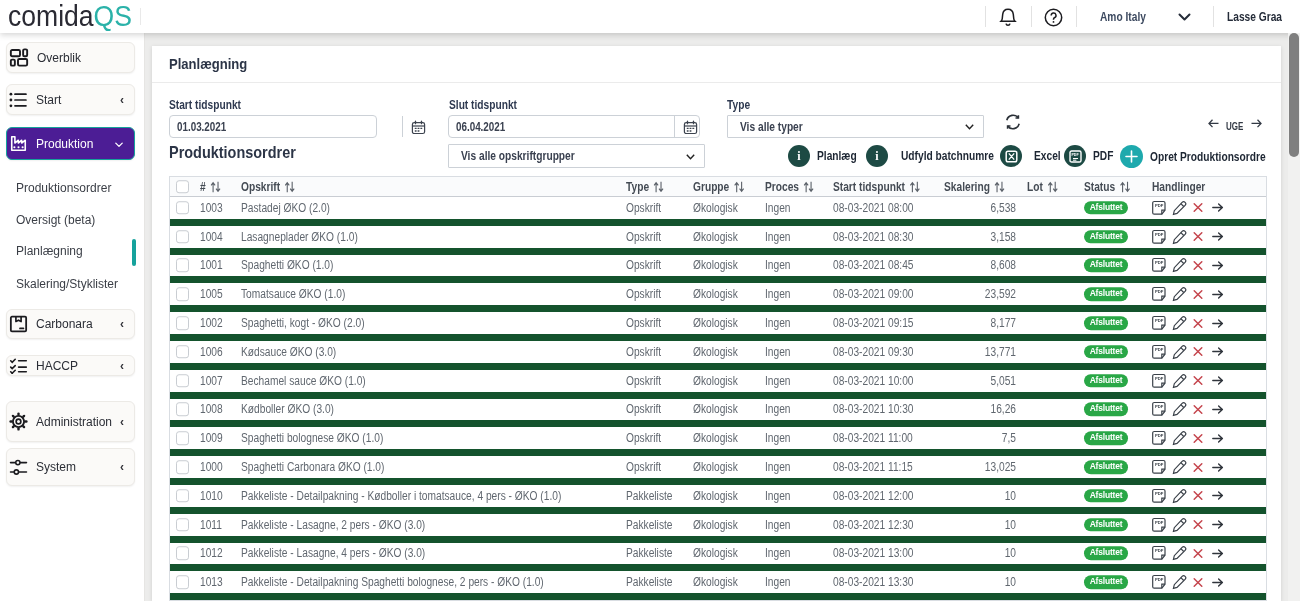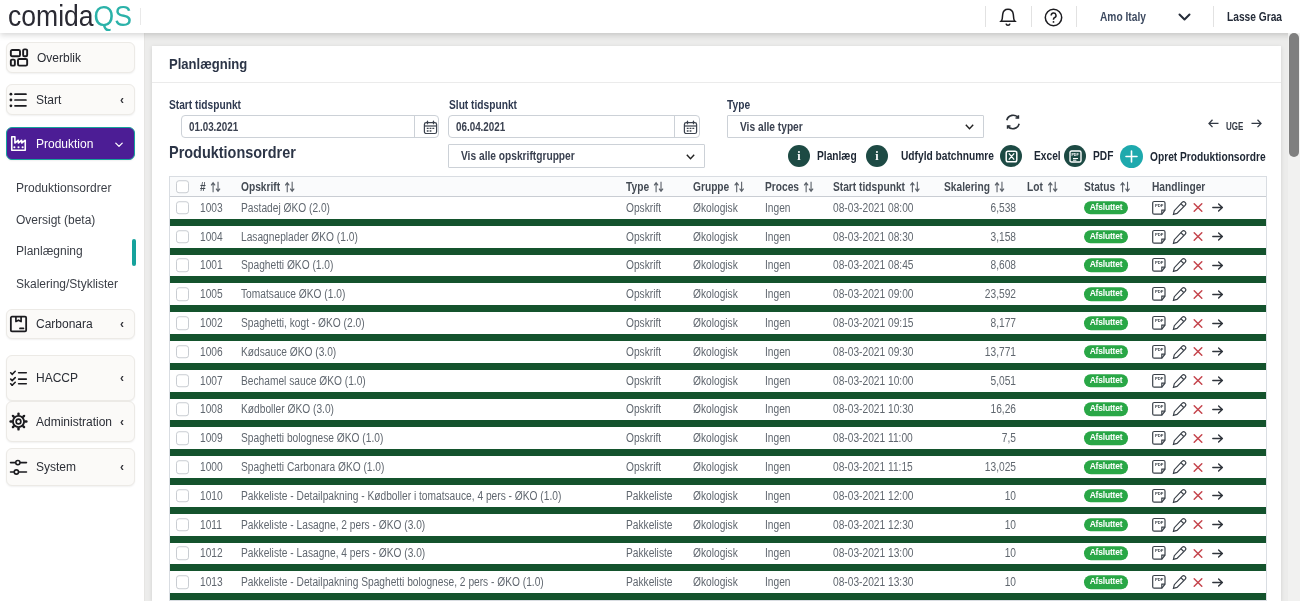--- a/index.html
+++ b/index.html
@@ -142,21 +142,21 @@
 <div id="activebar" style="top:239px;height:27px"></div>
 <div class="card" style="top:309px;height:30px">
   <svg width="19" height="18" viewBox="0 0 16 16">
       <path d="M2.2 1.5h11.6a1 1 0 0 1 1 1v11a1 1 0 0 1-1 1H2.2a1 1 0 0 1-1-1v-11a1 1 0 0 1 1-1z" fill="none" stroke="#1b1b1f" stroke-width="1.6"></path>
       <path d="M5.7 1.8v4l2.3-1.2 2.3 1.2v-4" fill="none" stroke="#1b1b1f" stroke-width="1.5" stroke-linejoin="round"></path>
       <path d="M9.3 11.9h3.1" stroke="#1b1b1f" stroke-width="1.5" stroke-linecap="round"></path>
     </svg>
   <span class="lbl">Carbonara</span>
   <span class="chev">‹</span>
 </div>
-<div class="card" style="top:355px;height:46px">
+<div class="card" style="top:355px;height:21px">
   <svg width="19" height="16" viewBox="0 0 17 15">
       <g fill="none" stroke="#1b1b1f" stroke-width="1.5" stroke-linecap="round">
         <path d="M1.2 2.6 2.6 4 5.4 1.2"></path>
         <path d="M1.2 8.6 2.6 10 5.4 7.2"></path>
         <path d="M1.2 12.9 2.6 14.3"></path>
         <path d="M2.6 14.3 5.4 11.5"></path>
         <line x1="8.6" y1="2.6" x2="15.8" y2="2.6"></line>
         <line x1="8.6" y1="8.6" x2="15.8" y2="8.6"></line>
         <line x1="8.6" y1="12.9" x2="15.8" y2="12.9"></line>
       </g>
@@ -198,21 +198,21 @@
 </div>
 
 <div id="panel"></div>
 <div id="ptitle">Planlægning</div>
 <div id="pline"></div>
 
 <div class="flabel" style="left:169px">Start tidspunkt</div>
 <div class="flabel" style="left:449px">Slut tidspunkt</div>
 <div class="flabel" style="left:727px">Type</div>
 
-<div class="finput" style="left:181px;width:258px">
+<div class="finput" style="left:169px;width:208px">
   <span class="val">01.03.2021</span>
   <div class="isep" style="left:232px"></div>
   <svg class="cal" style="left:241px" width="15" height="15" viewBox="0 0 16 16">
       <rect x="1.5" y="2.8" width="13" height="11.6" rx="2" fill="none" stroke="#3c434e" stroke-width="1.3"></rect>
       <line x1="1.5" y1="6.4" x2="14.5" y2="6.4" stroke="#3c434e" stroke-width="1.3"></line>
       <line x1="4.8" y1="1.2" x2="4.8" y2="4" stroke="#3c434e" stroke-width="1.3" stroke-linecap="round"></line>
       <line x1="11.2" y1="1.2" x2="11.2" y2="4" stroke="#3c434e" stroke-width="1.3" stroke-linecap="round"></line>
       <g fill="#3c434e">
         <rect x="4" y="8.3" width="2" height="1.4" rx=".3"></rect>
         <rect x="7" y="8.3" width="2" height="1.4" rx=".3"></rect>

